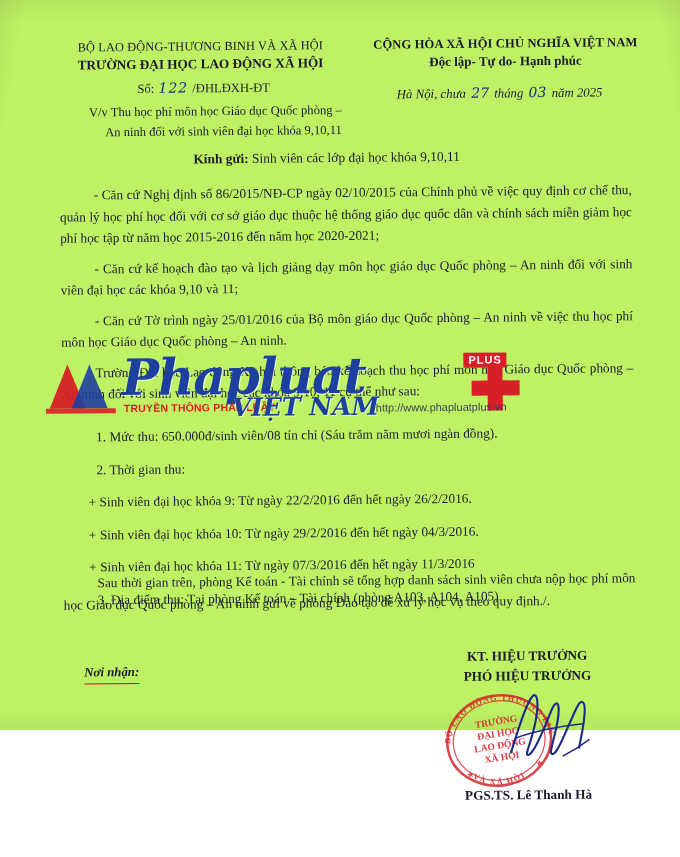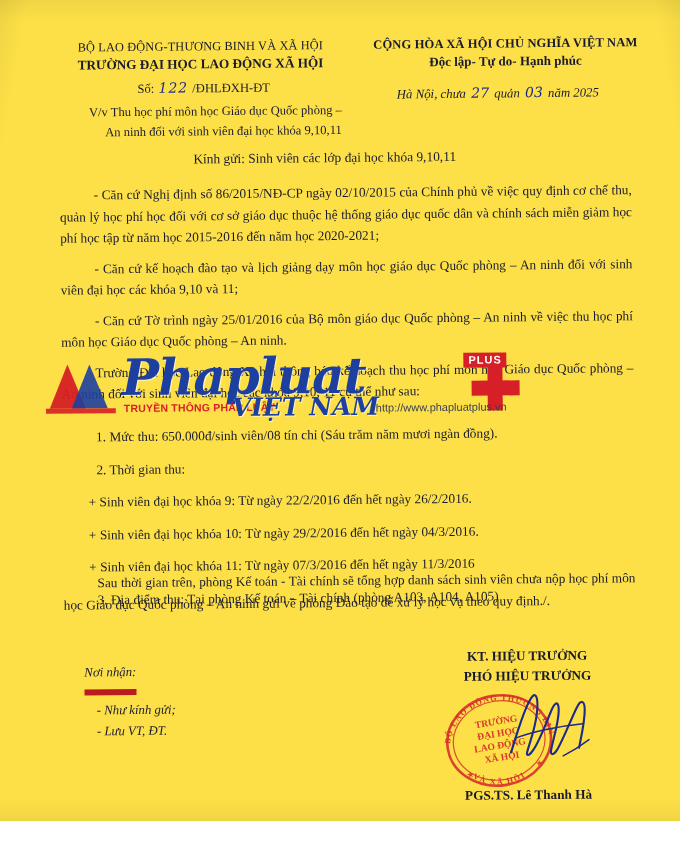--- a/index.html
+++ b/index.html
@@ -13,22 +13,22 @@
     position: relative;
     overflow: hidden;
     font-family: "Liberation Serif", serif;
     color: #1a1a2e;
   }
 
   
   #page-sheet {
     position: absolute;
     left: 0; top: 0;
-    width: 680px; height: 821px;
-    background: #fde047;
+    width: 680px; height: 730px;
+    background: #bef264;
   }
   
   #page-sheet::before {
     content: "";
     position: absolute;
     inset: 0;
     background:
       linear-gradient(100deg, rgba(0,0,0,0.06) 0px, rgba(0,0,0,0.0) 28px),
       linear-gradient(260deg, rgba(0,0,0,0.05) 0px, rgba(0,0,0,0.0) 26px),
       linear-gradient(180deg, rgba(0,0,0,0.05) 0px, rgba(0,0,0,0.0) 22px),
@@ -117,21 +117,21 @@
   }
 
   
   .kinh-gui {
     position: absolute;
     top: 150px;
     left: 196px;
     font-size: 13.4px;
     white-space: nowrap;
   }
-  .kinh-gui b { font-weight: normal; margin-top: 20px; }
+  .kinh-gui b { font-weight: bold; margin-top: 20px; }
 
   
   .content {
     position: absolute;
     top: 182px;
     left: 62px;
     width: 572px;
     font-size: 13.3px;
     line-height: 1.62;
     text-align: justify;
@@ -167,25 +167,25 @@
 
   
   .noi-nhan {
     position: absolute;
     top: 660px;
     left: 82px;
     font-size: 12.8px;
     line-height: 1.6;
   }
   .noi-nhan .title {
-    font-weight: normal;
-    font-style: italic;
-    border-bottom: 6px solid #b91c1c;
+    font-weight: bold;
+    font-style: italic;
+    border-bottom: 1px solid #b91c1c;
     display: inline-block;
-    padding-bottom: 7px;
+    padding-bottom: 1px;
   }
   .noi-nhan ul {
     list-style: none;
     margin: 5px 0 0 12px;
     padding: 0;
     font-style: italic;
   }
   .noi-nhan li { white-space: nowrap; }
 
   .sign-block {
@@ -341,21 +341,21 @@
       </div>
       <div class="ref-sub">
         <span>V/v Thu học phí môn học Giáo dục Quốc phòng –</span>
         <span class="l2">An ninh đối với sinh viên đại học khóa 9,10,11</span>
       </div>
     </div>
 
     <div class="date-line">
       <span>Hà Nội, chưa</span>
       <span class="hand">27</span>
-      <span>quản</span>
+      <span>tháng</span>
       <span class="hand">03</span>
       <span>năm 2025</span>
     </div>
 
     <div class="kinh-gui">
       <b>Kính gửi:</b>
       <span>Sinh viên các lớp đại học khóa 9,10,11</span>
     </div>
 
     <div class="content">
@@ -373,24 +373,20 @@
       <p class="plus">+ Sinh viên đại học khóa 11: Từ ngày 07/3/2016 đến hết ngày 11/3/2016</p>
       <p class="num">3. Địa điểm thu: Tại phòng Kế toán – Tài chính (phòng A103, A104, A105)</p>
     </div>
 
     <div class="closing">
       <p>Sau thời gian trên, phòng Kế toán - Tài chính sẽ tổng hợp danh sách sinh viên chưa nộp học phí môn học Giáo dục Quốc phòng – An ninh gửi về phòng Đào tạo để xử lý học vụ theo quy định./.</p>
     </div>
 
     <div class="noi-nhan">
       <div class="title">Nơi nhận:</div>
-      <ul>
-        <li>- Như kính gửi;</li>
-        <li>- Lưu VT, ĐT.</li>
-      </ul>
     </div>
 
     <div class="sign-block">
       <div class="l1">KT. HIỆU TRƯỞNG</div>
       <div class="l2">PHÓ HIỆU TRƯỞNG</div>
     </div>
 
     <div class="seal">
       <svg viewBox="0 0 128 102" xmlns="http://www.w3.org/2000/svg">
         <defs>

